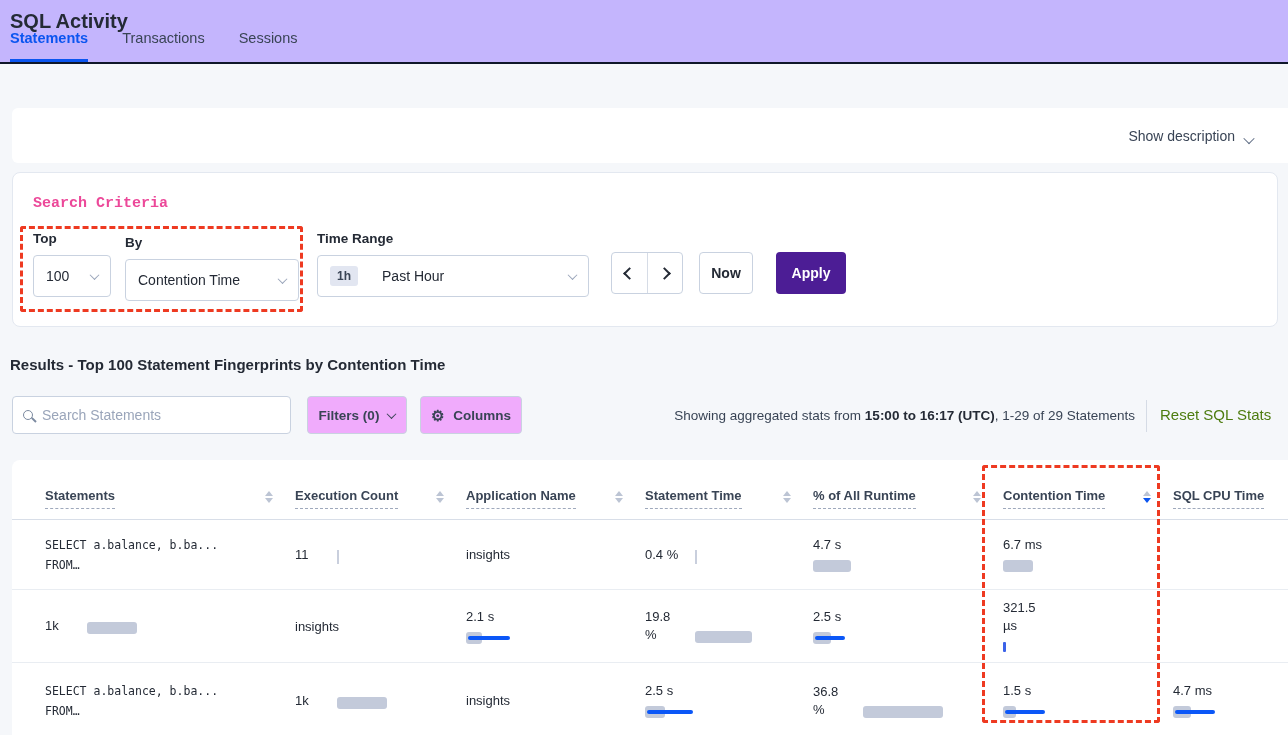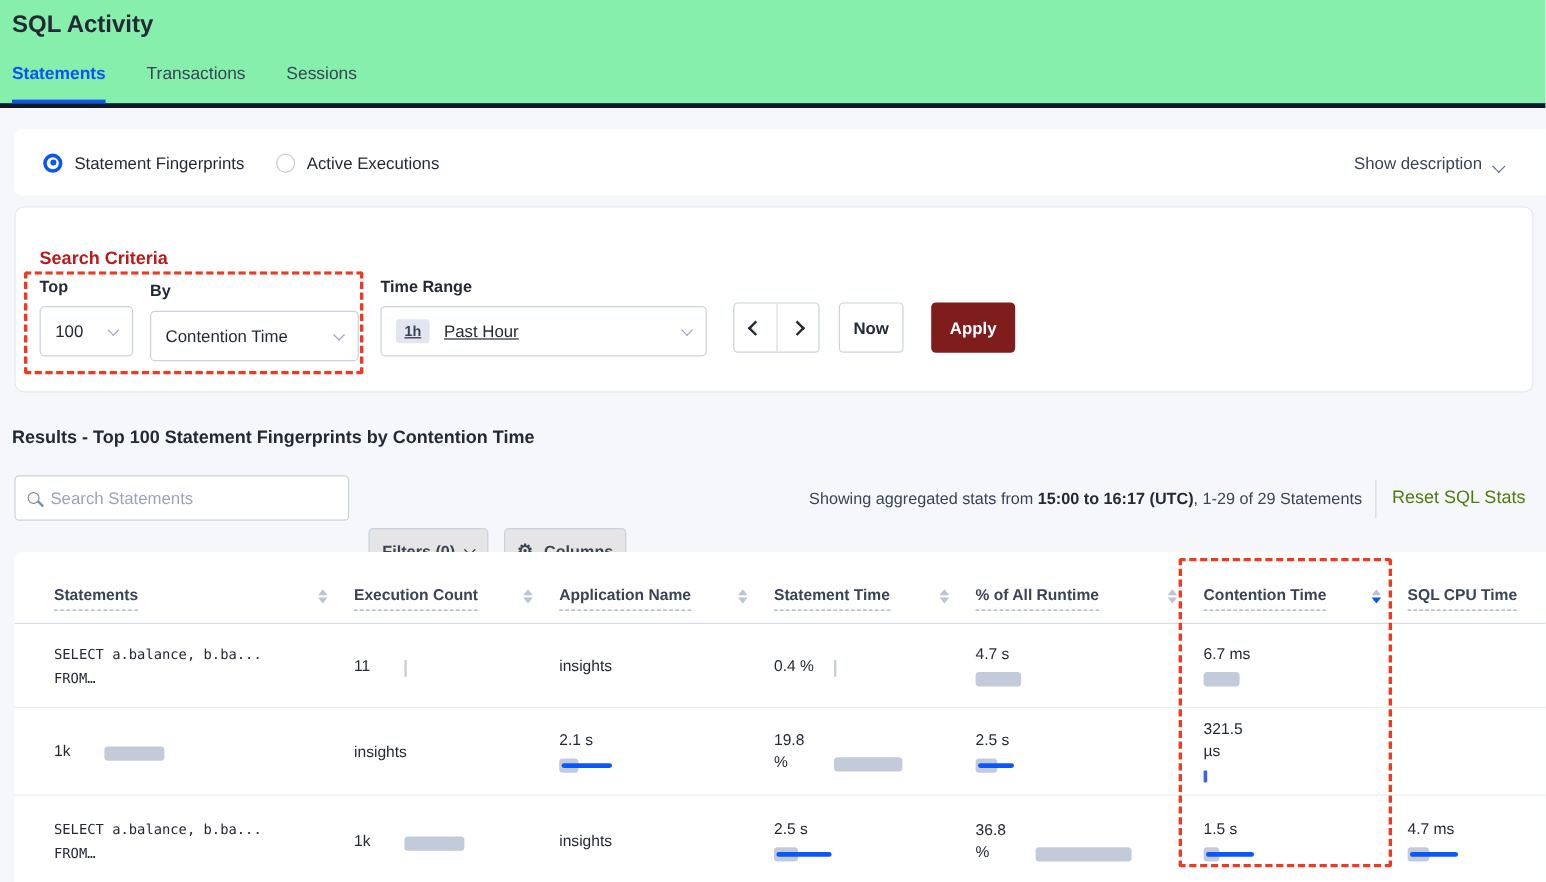--- a/index.html
+++ b/index.html
@@ -1,21 +1,21 @@
 <!DOCTYPE html>
 <html><head>
 <meta charset="utf-8">
 <style>
   * { margin:0; padding:0; box-sizing:border-box; }
   html,body { width:1288px; height:735px; overflow:hidden; }
   body { font-family:"Liberation Sans", sans-serif; background:#f5f7fa; color:#242a35; position:relative; }
   .page { position:relative; width:1288px; height:735px; overflow:hidden; }
 
   
-  .topbar { position:absolute; left:0; top:0; width:1288px; height:90px; background:#86efac; border-bottom:4px solid #0f172a; }
+  .topbar { position:absolute; left:0; top:0; width:1288px; height:64px; background:#c4b5fd; border-bottom:2px solid #0f172a; }
   .page-title { position:absolute; left:10px; top:10px; font-size:20px; font-weight:700; color:#242a35; }
   .tabs { position:absolute; left:10px; bottom:0; display:flex; gap:34px; }
   .tab { font-size:14.5px; color:#394455; padding-bottom:13px; cursor:pointer; border-bottom:3px solid transparent; }
   .tab.active { color:#0b55f0; font-weight:600; border-bottom-color:#0b55f0; }
 
   
   .radio-panel { position:absolute; left:12px; top:108px; width:1286px; height:55px; background:#fff; border-radius:6px; display:flex; align-items:center; padding:0 45px 0 24px; }
   .radio-group { display:flex; align-items:center; gap:26px; }
   .radio-opt { display:flex; align-items:center; gap:10px; cursor:pointer; }
   .radio { width:16px; height:16px; border-radius:50%; position:relative; flex:0 0 auto; }
@@ -28,45 +28,45 @@
 
   
   .chev { display:inline-block; width:8px; height:8px; border-right:1.8px solid #5f6c84; border-bottom:1.8px solid #5f6c84; }
   .chev.down { transform:rotate(45deg) translate(-1px,-1px); }
   .chev.sm { width:7px; height:7px; border-color:#9aa5ba; }
   .chev.left { transform:rotate(135deg); border-width:2.2px; border-color:#242a35; width:9px; height:9px; }
   .chev.right { transform:rotate(-45deg); border-width:2.2px; border-color:#242a35; width:9px; height:9px; }
 
   
   .criteria-panel { position:absolute; left:12px; top:172px; width:1266px; height:155px; background:#fff; border:1px solid #e3e8f0; border-radius:8px; }
-  .criteria-title { position:absolute; left:20px; top:34px; font-size:15px; font-weight:700; color:#b91c1c; }
+  .criteria-title { position:absolute; left:20px; top:22px; font-size:15px; font-weight:700; color:#ec4899;font-family:Liberation Mono, monospace; }
   .field { position:absolute; }
   .field-label { font-size:13.5px; font-weight:700; color:#242a35; margin-bottom:9px; }
   .selectbox { height:42px; background:#fff; border:1px solid #c9d2e0; border-radius:4px; display:flex; align-items:center; padding:0 12px; font-size:14px; color:#242a35; cursor:pointer; }
   .selectbox .chev { margin-left:auto; }
   .f-top { left:20px; top:58px; } .f-top .selectbox { width:78px; }
   .f-by  { left:112px; top:62px; } .f-by .selectbox { width:174px; }
-  .f-time{ left:304px; top:58px; } .f-time .selectbox { width:272px; gap:12px;text-decoration:underline; }
+  .f-time{ left:304px; top:58px; } .f-time .selectbox { width:272px; gap:24px; }
   .time-badge { background:#e2e6f1; border-radius:3px; font-size:12px; font-weight:700; color:#394455; padding:3px 7px; }
   .nav-pair { position:absolute; left:598px; top:79px; width:72px; height:42px; border:1px solid #c9d2e0; border-radius:4px; display:flex; background:#fff; }
   .nav-half { flex:1; display:flex; align-items:center; justify-content:center; cursor:pointer; }
   .nav-half:first-child { border-right:1px solid #d6dce6; }
   .btn { height:42px; border:1px solid #c9d2e0; border-radius:4px; background:#fff; font-size:14px; font-weight:600; color:#242a35; display:flex; align-items:center; justify-content:center; cursor:pointer; font-family:inherit; }
   .btn-now { position:absolute; left:686px; top:79px; width:54px; }
-  .btn-apply { position:absolute; left:763px; top:79px; width:70px; background:#7f1d1d; border:none; color:#fff; font-weight:700; }
+  .btn-apply { position:absolute; left:763px; top:79px; width:70px; background:#4c1d95; border:none; color:#fff; font-weight:700; }
 
   
   .results-heading { position:absolute; left:10px; top:356px; font-size:15px; font-weight:700; color:#242a35; }
   .toolbar { position:absolute; left:0; top:396px; width:1288px; height:40px; }
   .search-wrap { position:absolute; left:12px; top:0; width:279px; height:38px; border:1px solid #c9d2e0; border-radius:4px; background:#fff; display:flex; align-items:center; padding:0 10px; gap:9px; }
   .search-wrap input { border:none; outline:none; flex:1; font-size:14px; color:#242a35; font-family:inherit; background:transparent; }
   .search-wrap input::placeholder { color:#9aa5ba; }
   .mag { width:10px; height:10px; border:1.7px solid #7c8aa0; border-radius:50%; position:relative; flex:0 0 auto; }
   .mag::after { content:""; position:absolute; width:6px; height:1.7px; background:#7c8aa0; transform:rotate(45deg); right:-5px; bottom:-2px; }
-  .tb-btn { position:absolute; top:0; height:38px; border:1px solid #c9d2e0; border-radius:4px; background:#e5e5e5; display:flex; align-items:center; justify-content:center; gap:9px; font-size:13.5px; font-weight:700; color:#394455; cursor:pointer;margin-top:44px; }
+  .tb-btn { position:absolute; top:0; height:38px; border:1px solid #c9d2e0; border-radius:4px; background:#f0abfc; display:flex; align-items:center; justify-content:center; gap:9px; font-size:13.5px; font-weight:700; color:#394455; cursor:pointer; }
   .btn-filters { left:307px; width:100px; }
   .btn-columns { left:420px; width:102px; }
   .gear { font-size:15px; color:#394455; line-height:1; }
   .stats-text { position:absolute; left:560px; top:12px; width:575px; text-align:right; font-size:13.5px; color:#394455; white-space:nowrap; }
   .stats-text b { color:#242a35; }
   .vdiv { position:absolute; left:1146px; top:4px; width:1px; height:32px; background:#d5dbe5; }
   .reset-link { position:absolute; left:1160px; top:10px; font-size:15px; color:#4d7c0f; cursor:pointer; }
 
   
   .table-panel { position:absolute; left:12px; top:460px; width:1298px; height:278px; background:#fff; border-radius:8px 8px 0 0; overflow:hidden; }
@@ -108,30 +108,20 @@
   <div class="topbar">
     <div class="page-title">SQL Activity</div>
     <div class="tabs">
         <div class="tab active">Statements</div>
         <div class="tab">Transactions</div>
         <div class="tab">Sessions</div>
       </div>
   </div>
 
   <div class="radio-panel">
-    <div class="radio-group">
-        <div class="radio-opt">
-          <span class="radio on"></span>
-          <span class="radio-label">Statement Fingerprints</span>
-        </div>
-        <div class="radio-opt">
-          <span class="radio off"></span>
-          <span class="radio-label">Active Executions</span>
-        </div>
-      </div>
     <div class="show-desc">
       <span>Show description</span>
       <span class="chev down"></span>
     </div>
   </div>
 
   <div class="criteria-panel">
     <div class="criteria-title">Search Criteria</div>
 
     <div class="field f-top">

